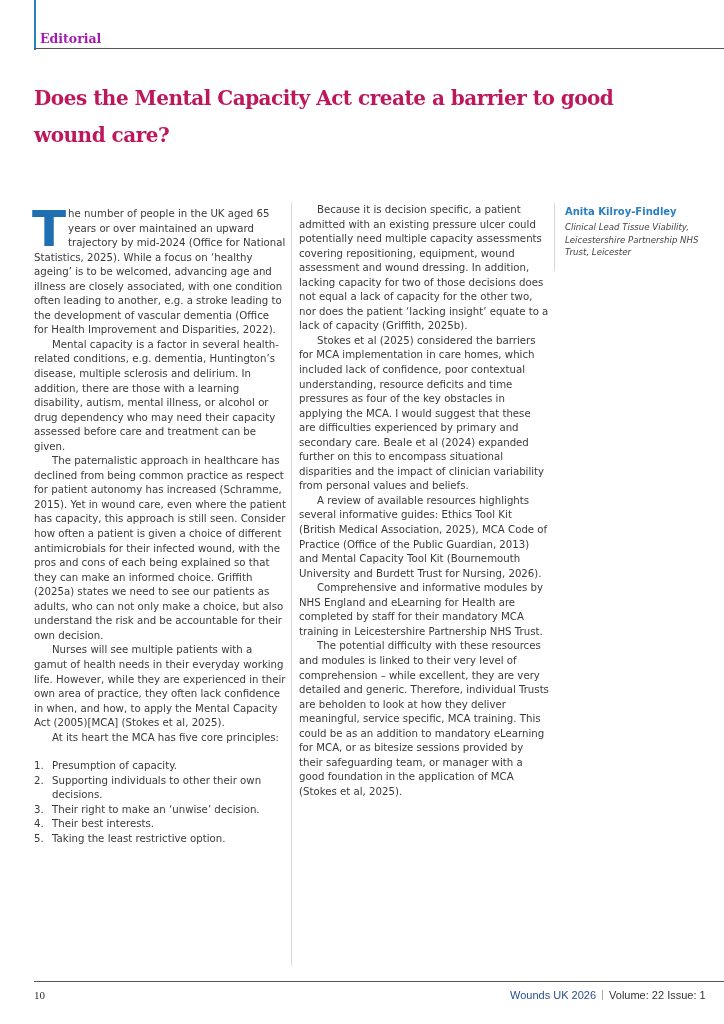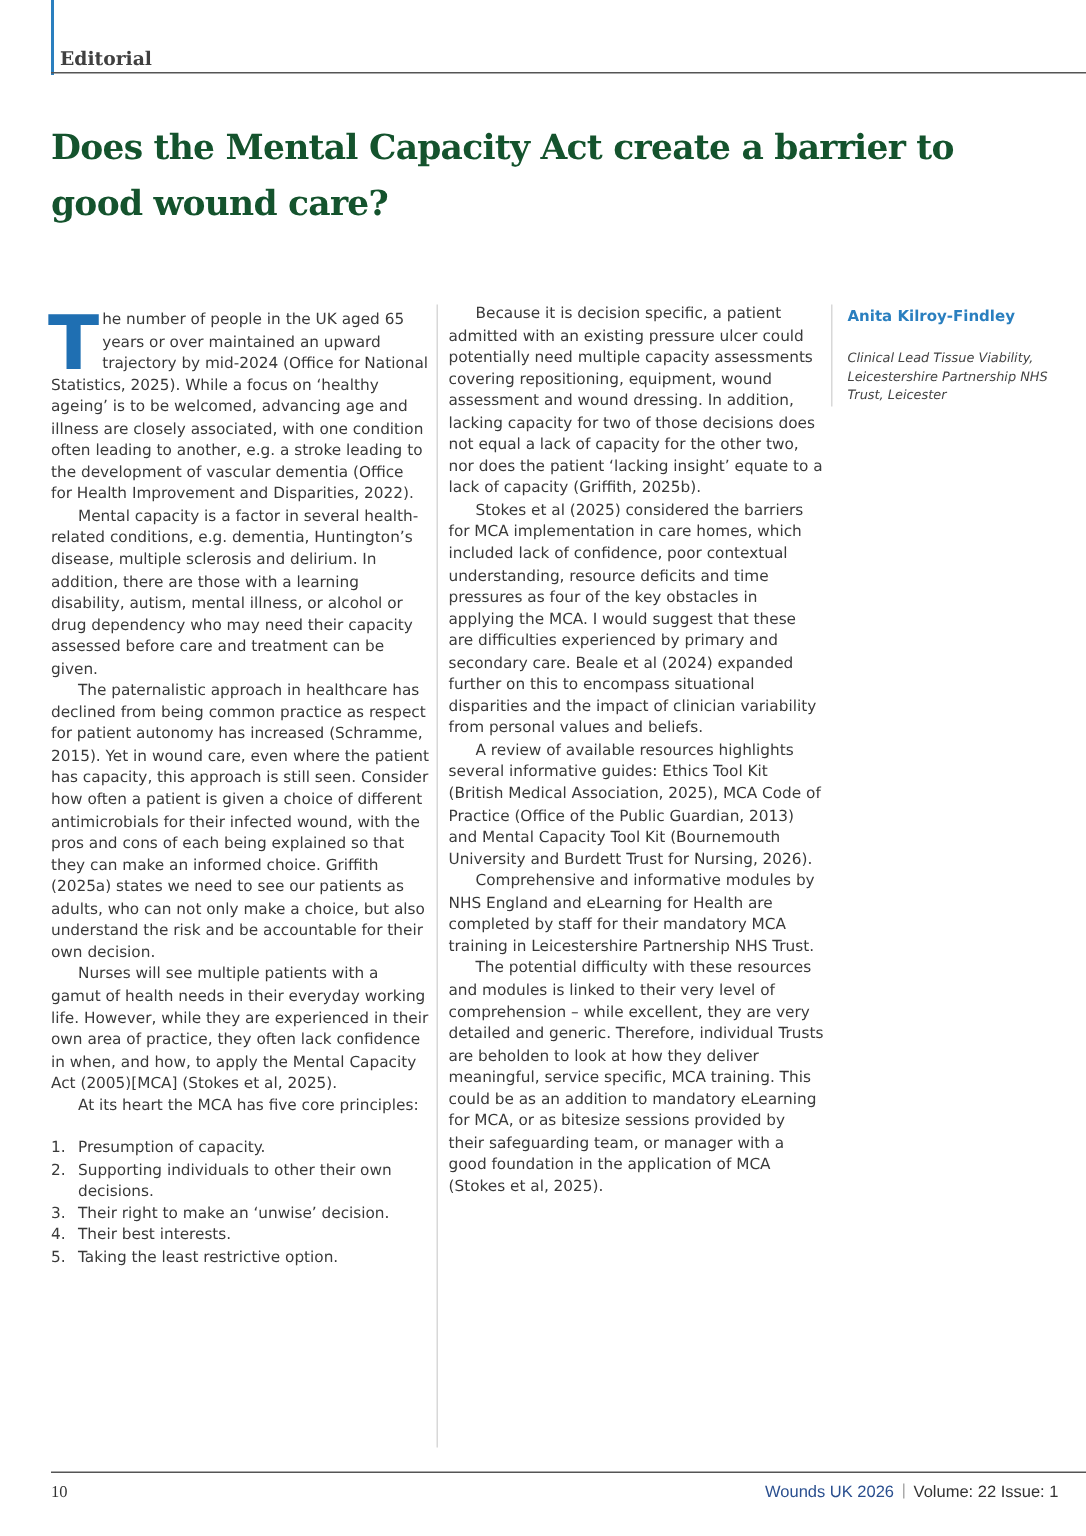--- a/index.html
+++ b/index.html
@@ -1,37 +1,37 @@
 <!DOCTYPE html>
 <html><head>
 <meta charset="utf-8">
 <style>
   html, body { margin:0; padding:0; background:#ffffff; }
   body { width:724px; height:1024px; position:relative; overflow:hidden; color:#2a2a2a; }
   .section-bar { position:absolute; left:34px; top:0; width:2px; height:50px; background:#2a7fbf; }
-  .section-label { position:absolute; left:40px; top:31px; font-family:"DejaVu Serif", serif; font-weight:bold; font-size:12.5px; color:#404040; }
+  .section-label { position:absolute; left:40px; top:31px; font-family:"DejaVu Serif", serif; font-weight:bold; font-size:12.5px; color:#a21caf; }
   .header-rule { position:absolute; left:34px; top:48px; width:690px; height:1px; background:#555; }
-  .title { position:absolute; left:34px; top:80px; width:640px; font-family:"DejaVu Serif", serif; font-weight:bold; font-size:23px; line-height:37px; color:#14532d; margin:0; letter-spacing:-0.5px; }
+  .title { position:absolute; left:34px; top:80px; width:640px; font-family:"DejaVu Serif", serif; font-weight:bold; font-size:20px; line-height:37px; color:#be185d; margin:0; letter-spacing:-0.5px; }
 
   .col { position:absolute; font-family:"DejaVu Sans", sans-serif; font-size:10.2px; line-height:14.55px; color:#3a3a3a; }
   .col p { margin:0; }
   .col p.indent { text-indent:18px; }
   .col1 { left:34px; top:207px; width:252px; }
   .col2 { left:299px; top:203px; width:250px; }
   .col-divider { position:absolute; left:291px; top:203px; width:1px; height:762px; background:#d8d8d8; }
   .col-divider2 { position:absolute; left:554px; top:203px; width:1px; height:68px; background:#d8d8d8; }
 
   .dropcap { float:left; font-family:"DejaVu Sans", sans-serif; font-size:50px; line-height:40px; color:#1f6fb2; font-weight:bold; margin:0 2px -2px -2px; padding-top:2px; }
   .list { margin:14px 0 14px 0; padding:0; list-style:none; }
   .list li { position:relative; padding-left:18px; }
   .list li .num { position:absolute; left:0; top:0; }
 
   .author { position:absolute; left:565px; top:205px; width:150px; font-family:"DejaVu Sans", sans-serif; }
   .author-name { font-weight:bold; color:#2a7fbf; font-size:10px; line-height:14px; }
-  .author-role { font-style:italic; font-size:8.6px; line-height:12.5px; color:#444; margin-top:14px; }
+  .author-role { font-style:italic; font-size:8.6px; line-height:12.5px; color:#444; margin-top:2px; }
 
   .footer-rule { position:absolute; left:34px; top:981px; width:690px; height:1px; background:#555; }
   .page-num { position:absolute; left:34px; top:989px; font-family:"Liberation Serif", serif; font-size:11px; color:#333; }
   .footer-right { position:absolute; left:510px; top:989px; font-family:Liberation Sans, sans-serif; font-size:11px; color:#333; white-space:nowrap; }
   .footer-journal { color:#2a4f8f; }
   .footer-sep { display:inline-block; width:1px; height:10px; background:#aaa; margin:0 6px; vertical-align:-1px; }
 </style>
 </head>
 <body>
 

